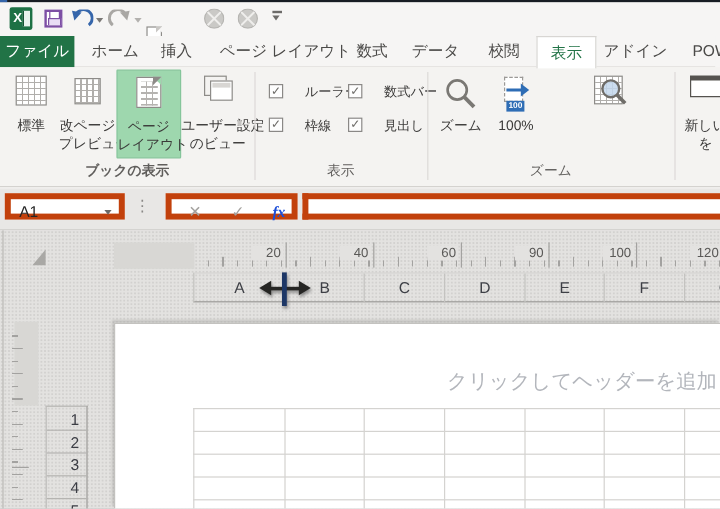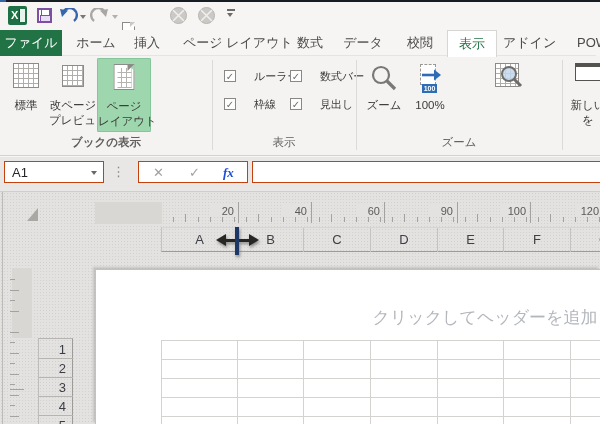--- a/index.html
+++ b/index.html
@@ -79,21 +79,21 @@
   .chk-box { position:absolute; left:0; top:1px; width:12px; height:12px; background:#fdfdfd;
              border:1px solid #8a8886; color:#6e6c69; font-size:10px; line-height:11px; text-align:center; }
   .chk-lbl { position:absolute; left:30px; top:0; font-size:11px; color:#3b3a39; white-space:nowrap; }
 
   .badge100 { position:absolute; background:#2e6db5; color:#fff; font-size:7px; font-weight:bold;
               line-height:9px; text-align:center; width:15px; height:9px; }
   .winicon { width:26px; height:18px; background:#fff; border:1px solid #55534f; border-top:4px solid #55534f; }
 
   
   .formula-row { left:0; top:157px; width:600px; height:35px; background:#e8e7e5; border-bottom:1px solid #cfcecb; }
-  .fx-box { position:absolute; top:4px; height:22px; background:#fff; border:1px solid #c2410c; }
+  .fx-box { position:absolute; top:4px; height:22px; background:#fff; border:5px solid #c2410c; }
   .namebox-text { position:absolute; left:7px; top:3px; font-size:13px; color:#262626; }
   .fx-glyph { position:absolute; top:3px; font-size:13px; }
 
   
   .canvas { left:0; top:192px; width:600px; height:232px;
     background-color:#e3e2e0;
     background-image: radial-gradient(rgba(185,184,182,0.4) 0.8px, transparent 0.9px);
     background-size:3px 3px; }
   .win-left-edge { left:2px; top:0; width:1px; height:232px; background:#bbbab7; }
 
@@ -214,20 +214,28 @@
     <div class="big-btn" style="left:49px; width:48px;">
       <div class="icon-box grid-icon" style="width:22px; height:22px; top:7px;"></div>
       <div class="lbl"><span>改ページ</span><br>
         <span>プレビュー</span></div>
     </div>
     <div class="big-btn selected" style="left:97px; width:54px;">
       <div class="icon-box pagegrid-icon"></div>
       <div class="lbl"><span>ページ</span><br>
         <span>レイアウト</span></div>
     </div>
+    <div class="big-btn" style="left:151px; width:61px;">
+      <div class="customview-icon icon-box">
+        <div class="back"></div>
+          <div class="front"></div>
+      </div>
+      <div class="lbl"><span>ユーザー設定</span><br>
+        <span>のビュー</span></div>
+    </div>
     <div class="rgroup-label" style="left:0; width:212px;font-weight:bold;">ブックの表示</div>
     <div class="rgroup-sep" style="left:212px;"></div>
 
     <div class="chk-item" style="left:224px; top:13px;">
       <div class="chk-box">✓</div>
       <div class="chk-lbl">ルーラー</div>
     </div>
     <div class="chk-item" style="left:290px; top:13px;">
       <div class="chk-box">✓</div>
       <div class="chk-lbl">数式バー</div>

